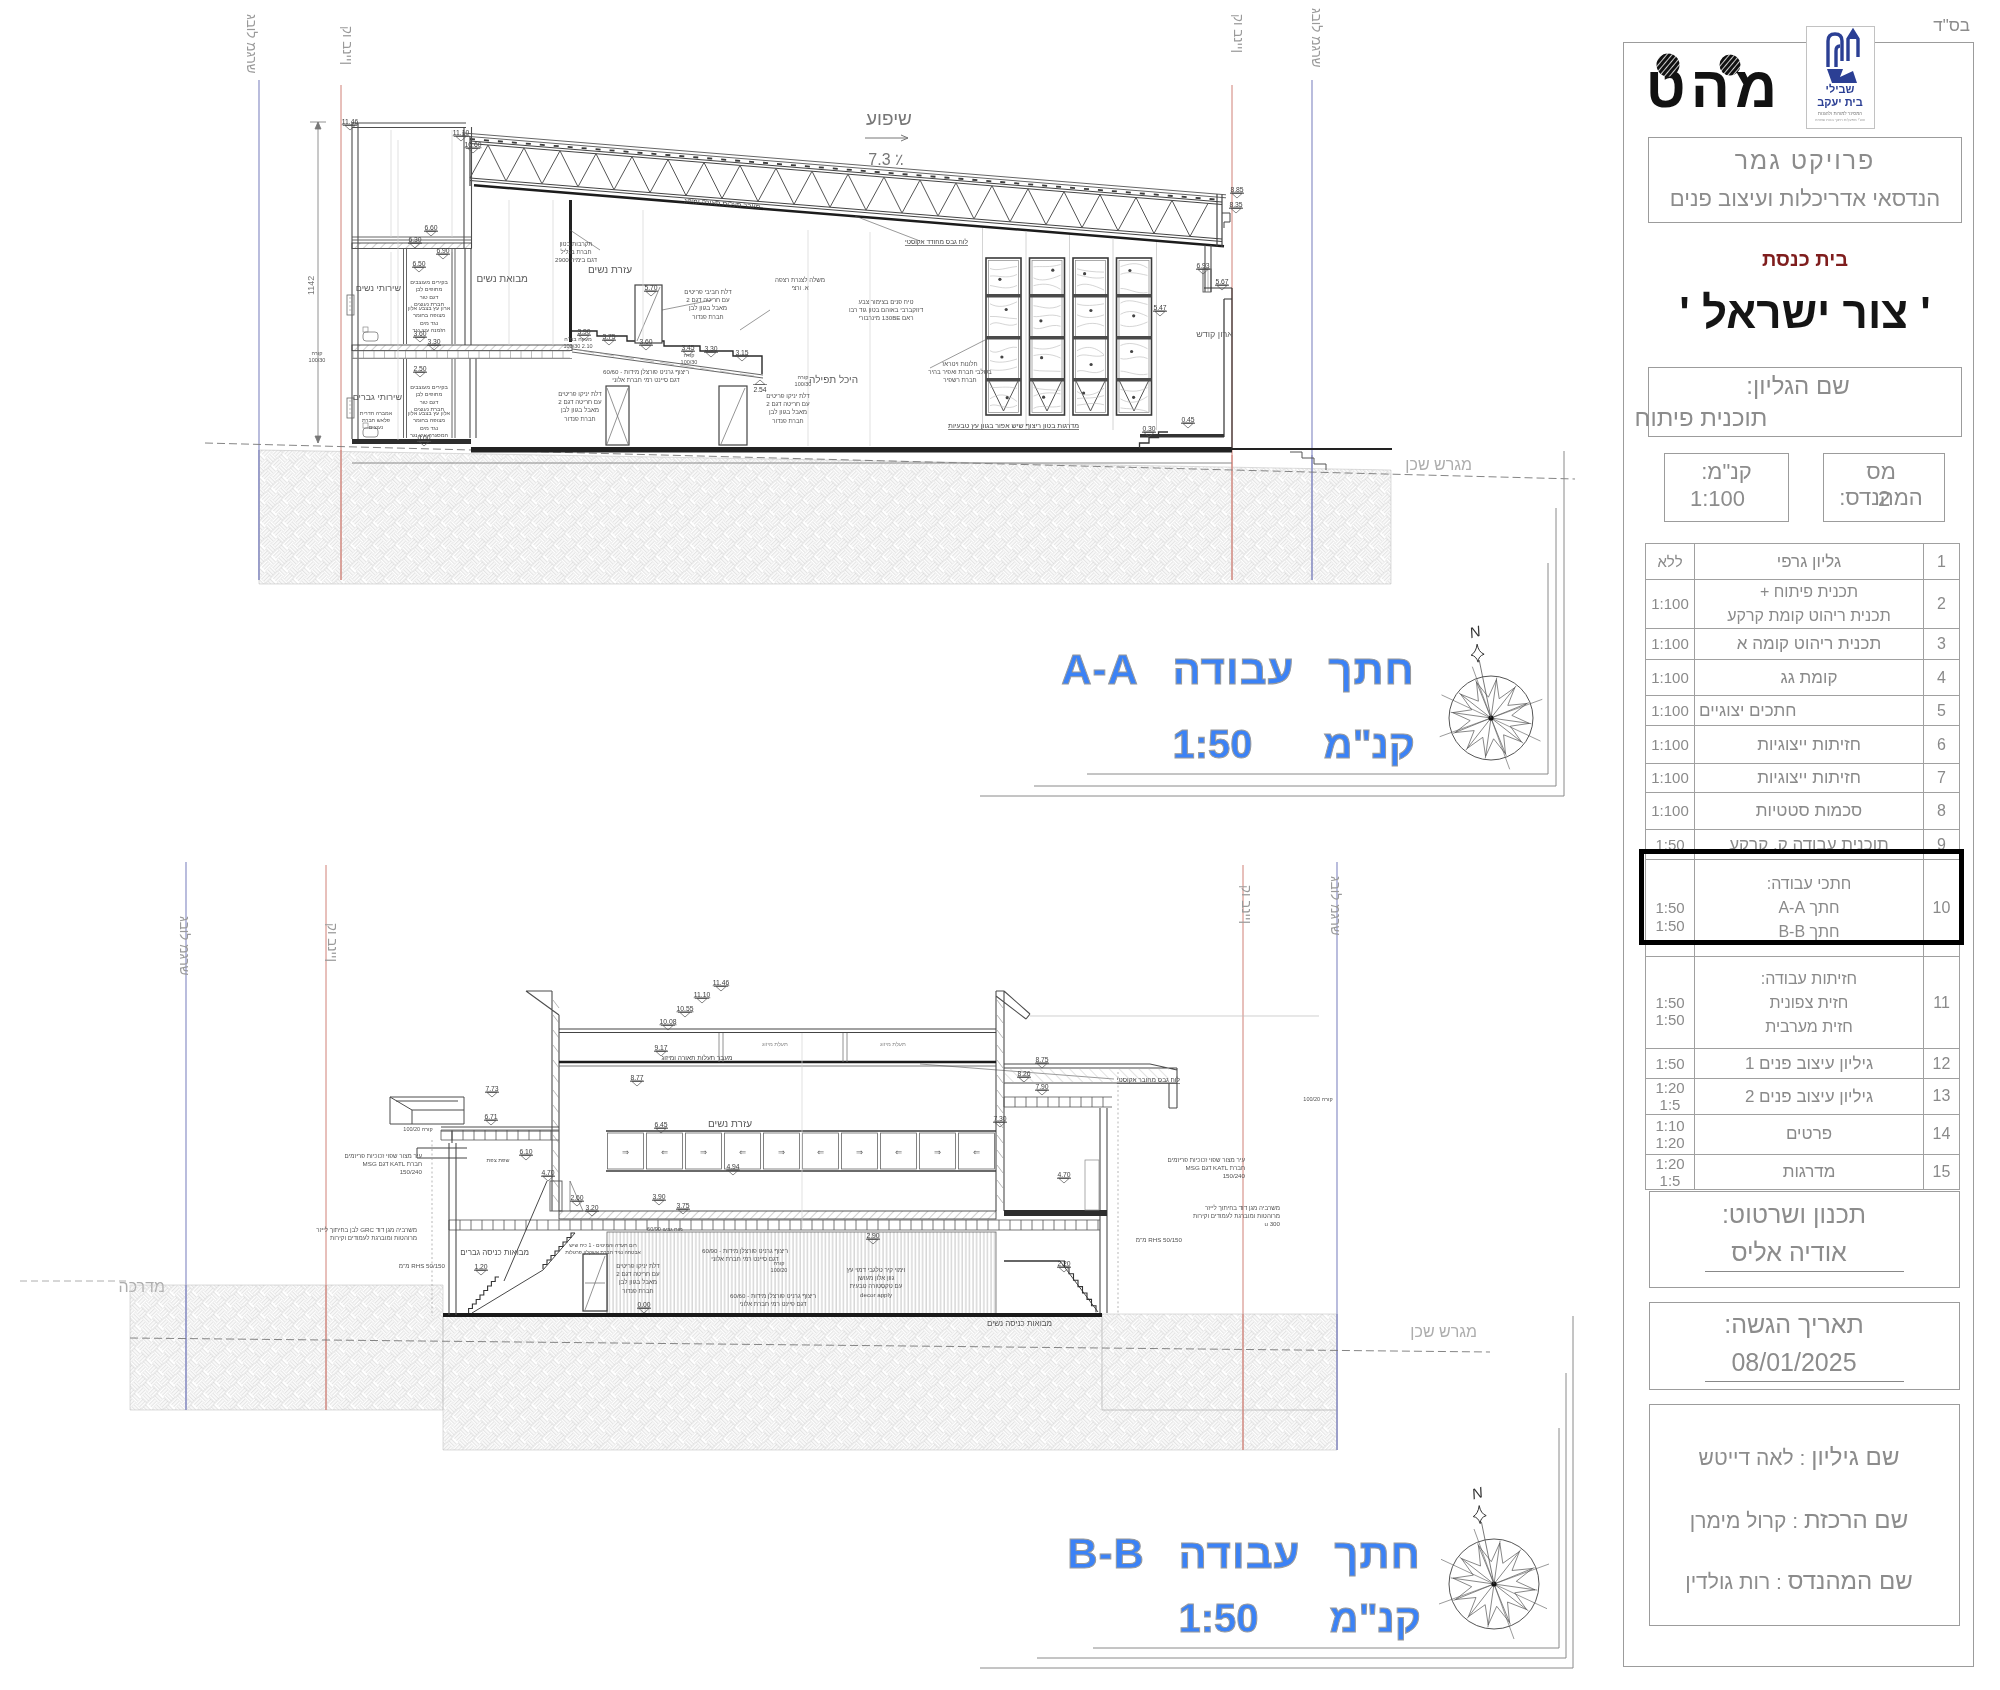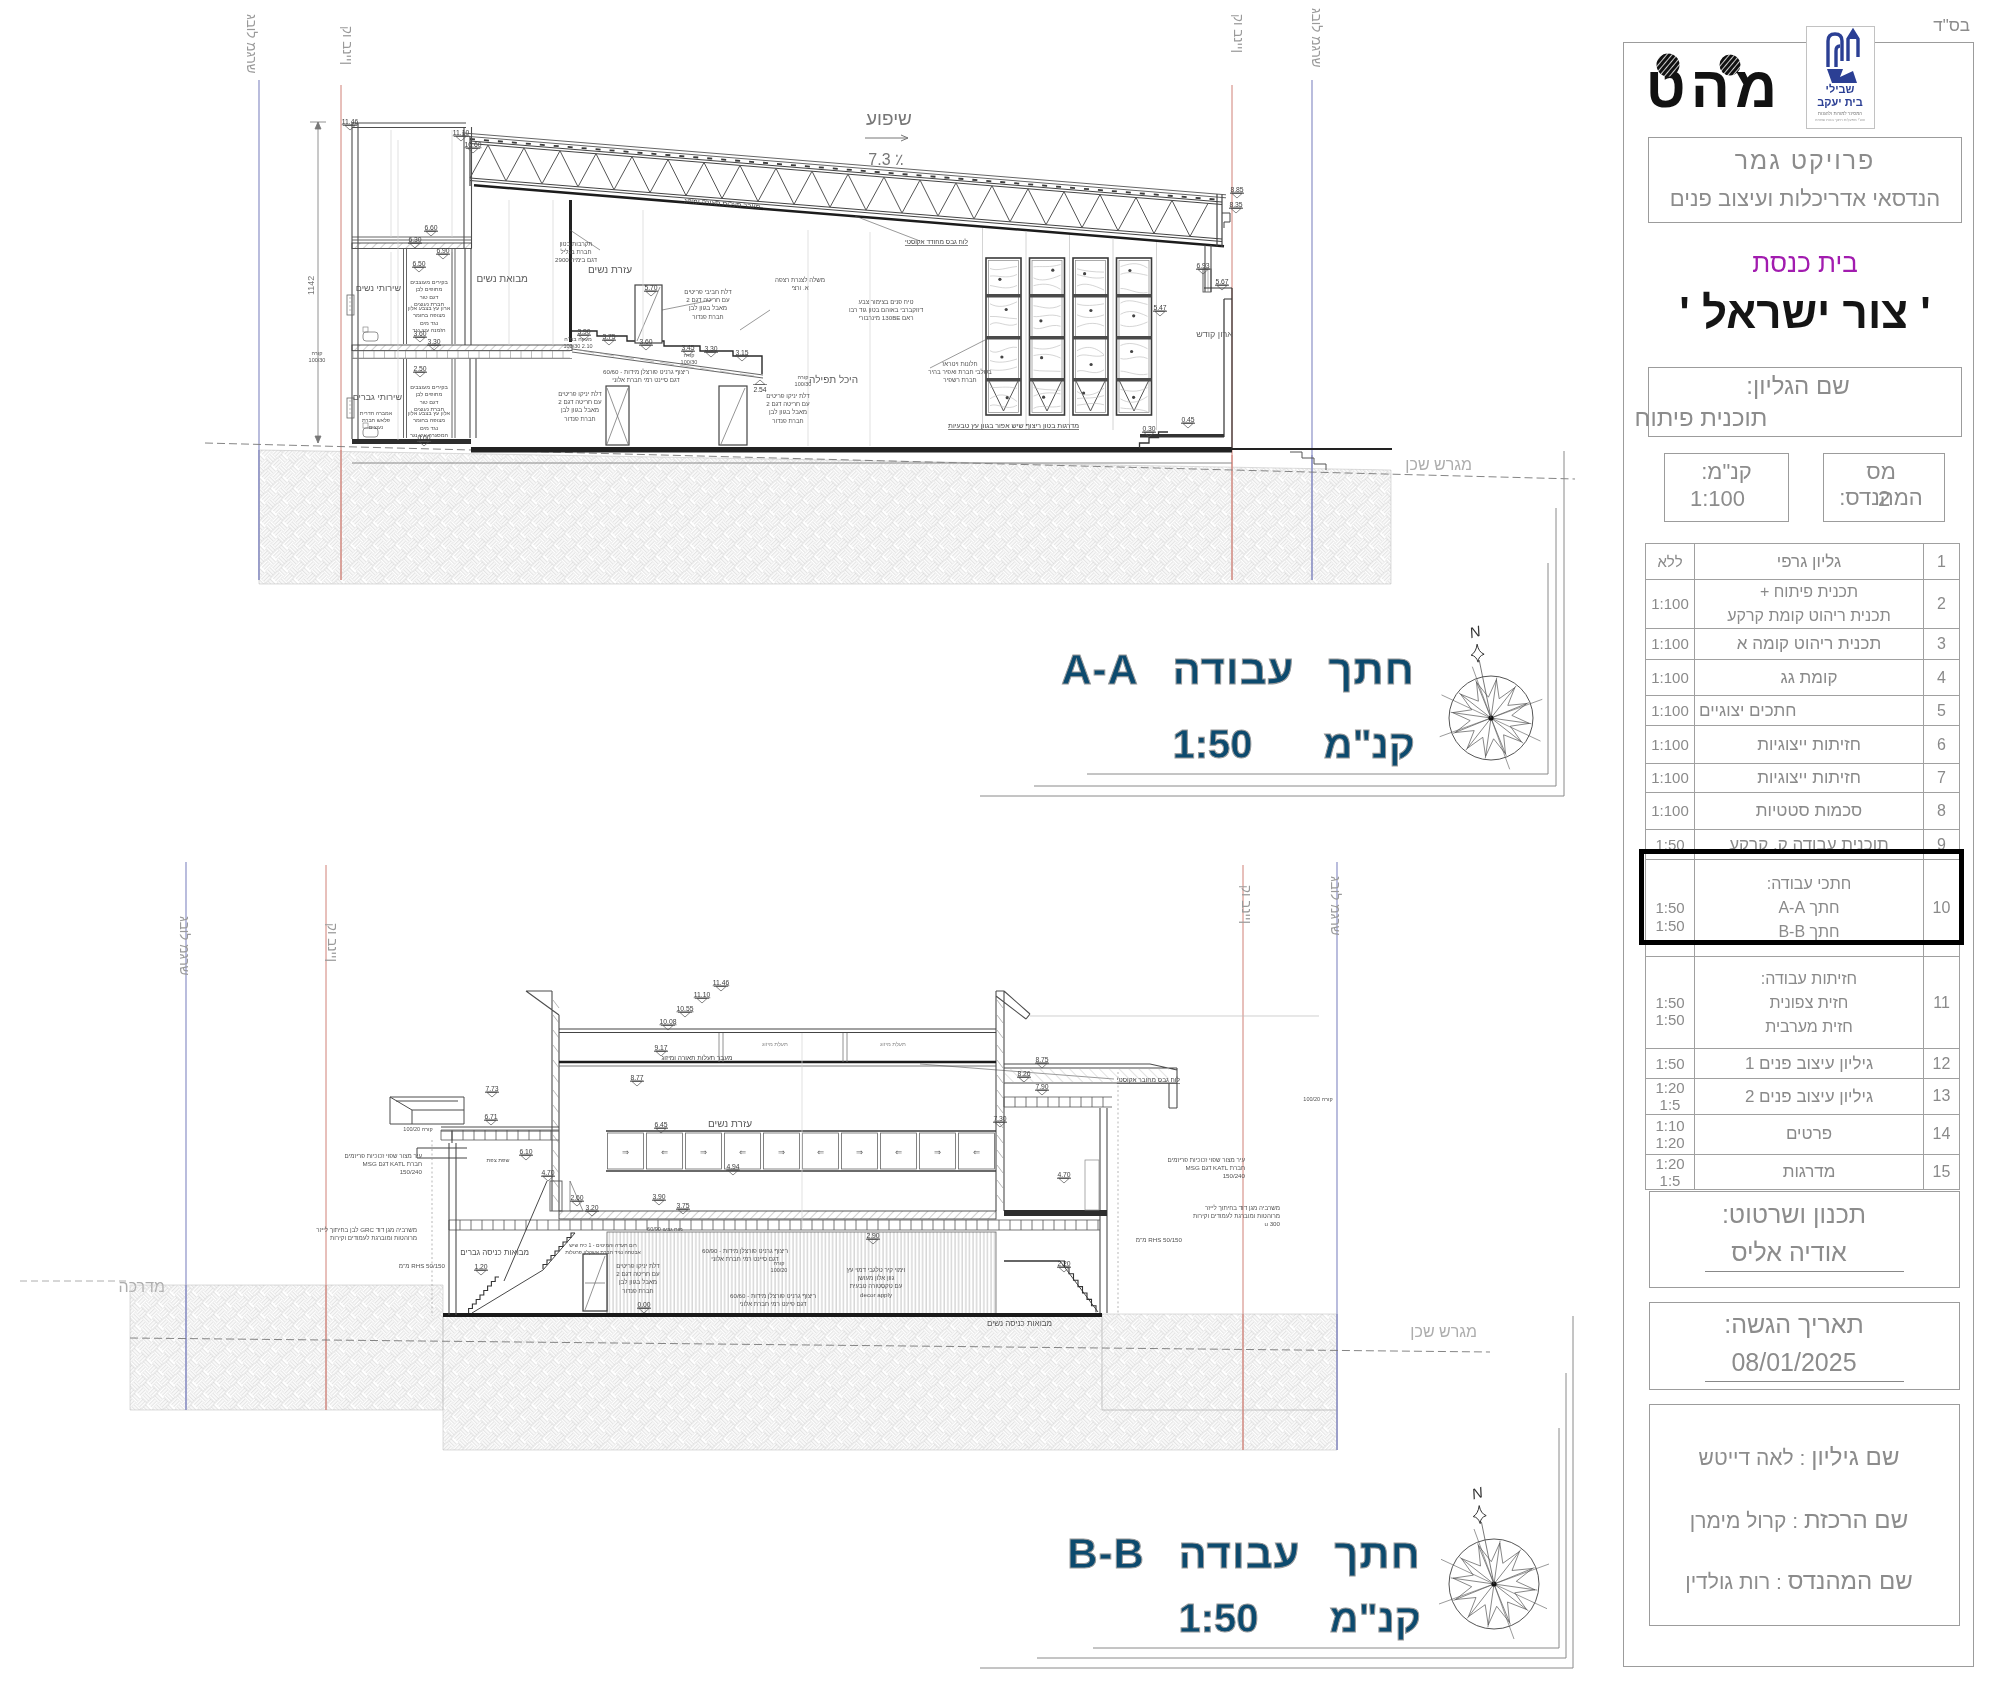--- a/index.html
+++ b/index.html
@@ -1,19 +1,19 @@
 <!DOCTYPE html>
 <html><head><meta charset="utf-8"><style>
 
 html,body{margin:0;padding:0;background:#fff;width:2000px;height:1690px;overflow:hidden;}
 *{box-sizing:border-box;font-family:"Liberation Sans", sans-serif;}
 .abs{position:absolute;}
 .gr{color:#8c8c8c;}
 .bx{position:absolute;border:1px solid #9c9c9c;}
-.ol{position:absolute;direction:rtl;color:#0c4a6e;-webkit-text-stroke:1px #9a9a9a;font-weight:bold;white-space:nowrap;}
+.ol{position:absolute;direction:rtl;color:#3b82f6;-webkit-text-stroke:1px #9a9a9a;font-weight:bold;white-space:nowrap;}
 .ann{position:absolute;direction:rtl;font-size:6.2px;line-height:1.32;color:#525252;text-align:center;}
 .annL{text-align:right;}
 table.sh{border-collapse:collapse;width:100%;height:100%;table-layout:fixed;}
 table.sh td{border:1px solid #a0a0a0;color:#8a8a8a;padding:0 4px;overflow:hidden;}
 
 </style></head><body>
 
 <svg width="2000" height="1690" viewBox="0 0 2000 1690" style="position:absolute;left:0;top:0">
 <defs>
 <pattern id="bw" width="16" height="16" patternUnits="userSpaceOnUse" patternTransform="rotate(45)">
@@ -897,21 +897,21 @@
 <text x="33" y="66" font-size="11" font-weight="bold" fill="#2b3f94" text-anchor="middle" direction="rtl">שבילי</text>
 <text x="33" y="79" font-size="11" font-weight="bold" fill="#2b3f94" text-anchor="middle" direction="rtl">בית יעקב</text>
 <text x="33" y="88" font-size="4.5" fill="#777" text-anchor="middle" direction="rtl">המסינר למורות ולהגנות</text>
 <text x="33" y="94" font-size="3.8" fill="#999" text-anchor="middle" direction="rtl">שע"י מפעלות חינוך בנות שמחה</text>
 </svg></div>
 
 <div class="bx" style="left:1648px;top:137px;width:314px;height:86px;"></div>
 <div class="abs gr" style="left:1648px;top:146px;width:314px;font-size:25px;text-align:center;direction:rtl;letter-spacing:2px;">פרויקט גמר</div>
 <div class="abs gr" style="left:1648px;top:186px;width:314px;font-size:22px;text-align:center;direction:rtl;">הנדסאי אדריכלות ועיצוב פנים</div>
 
-<div class="abs" style="left:1648px;top:248px;width:314px;font-size:26px;font-weight:normal;color:#a21caf;text-align:center;direction:rtl;">בית כנסת</div>
+<div class="abs" style="left:1648px;top:248px;width:314px;font-size:20px;font-weight:bold;color:#7f1d1d;text-align:center;direction:rtl;">בית כנסת</div>
 <div class="abs" style="left:1648px;top:288px;width:314px;font-size:44px;font-weight:bold;color:#151515;text-align:center;direction:rtl;">' צור ישראל '</div>
 
 <div class="bx" style="left:1648px;top:367px;width:314px;height:70px;"></div>
 <div class="abs gr" style="left:1648px;top:372px;width:300px;font-size:24px;text-align:center;direction:rtl;">שם הגליון:</div>
 <div class="abs gr" style="left:1551px;top:404px;width:300px;font-size:24px;text-align:center;direction:rtl;">תוכנית פיתוח</div>
 
 <div class="bx" style="left:1664px;top:453px;width:125px;height:69px;"></div>
 <div class="abs gr" style="left:1664px;top:459px;width:125px;font-size:22px;text-align:center;direction:rtl;">קנ"מ:</div>
 <div class="abs gr" style="left:1655px;top:486px;width:125px;font-size:22px;text-align:center;">1:100</div>
 

